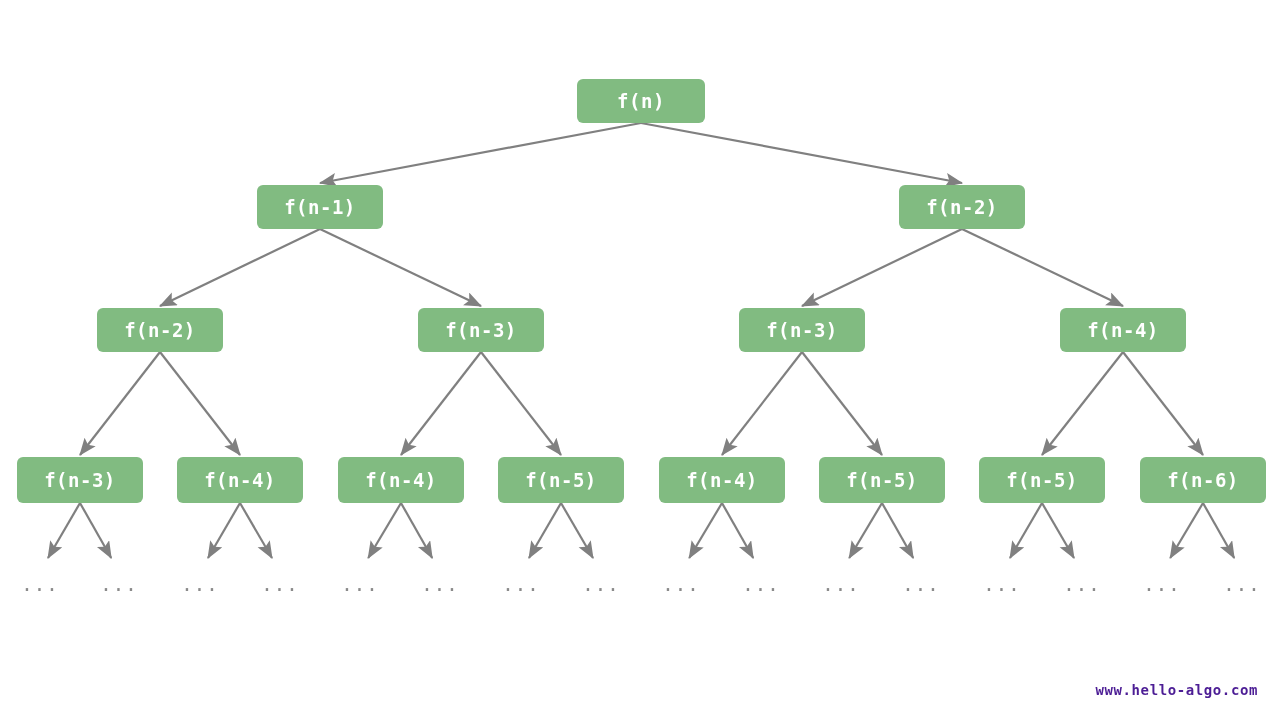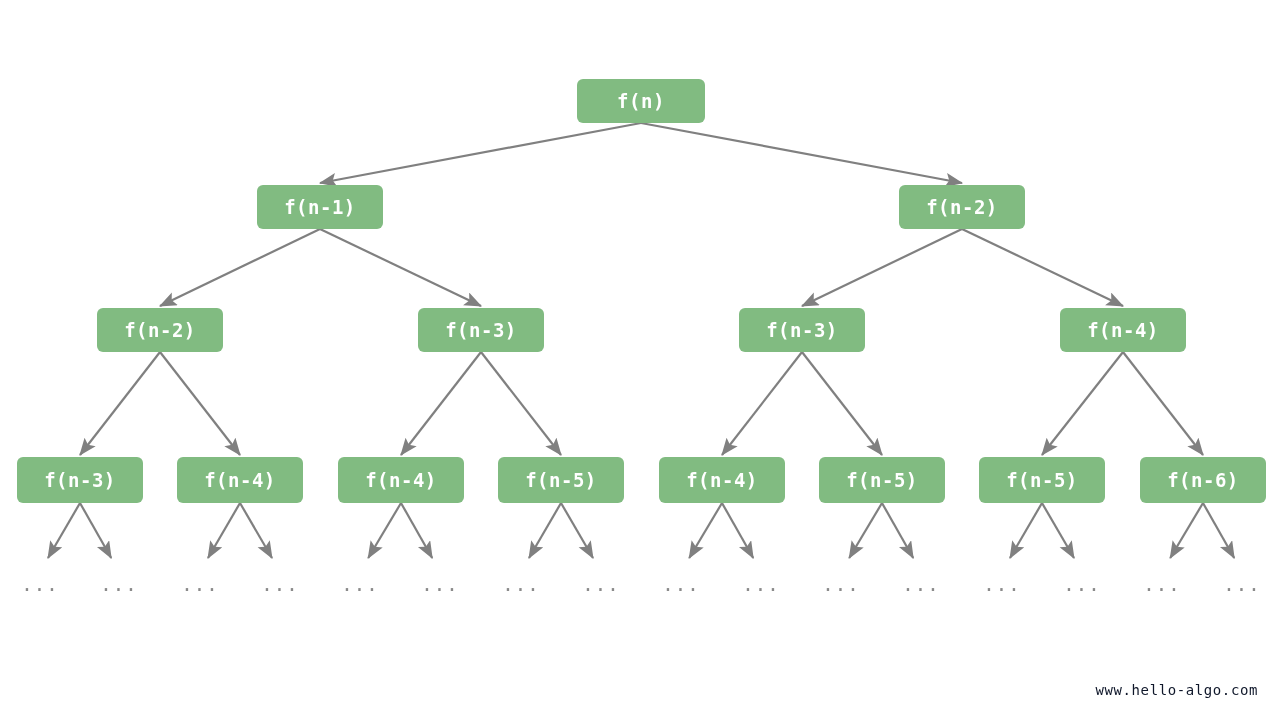--- a/index.html
+++ b/index.html
@@ -55,25 +55,26 @@
     font-family: "DejaVu Sans Mono", monospace;
     font-size: 19px;
     text-anchor: middle;
     dominant-baseline: middle;
     letter-spacing: 1px;
   }
   .watermark {
     position: absolute;
     right: 22px;
     bottom: 22px;
-    color: #0f172a;
+    color: #4c1d95;
     font-family: "DejaVu Sans Mono", monospace;
     font-size: 14px;
     letter-spacing: 0.6px;
     white-space: nowrap;
+    font-weight: bold;
   }
 </style>
 </head>
 <body>
 
 <div id="canvas">
 
   <svg id="tree" viewBox="0 0 1280 720" xmlns="http://www.w3.org/2000/svg">
     <defs>
       <marker id="arrowhead" markerWidth="9" markerHeight="9" refX="7.5" refY="3.2" orient="auto" markerUnits="strokeWidth">

